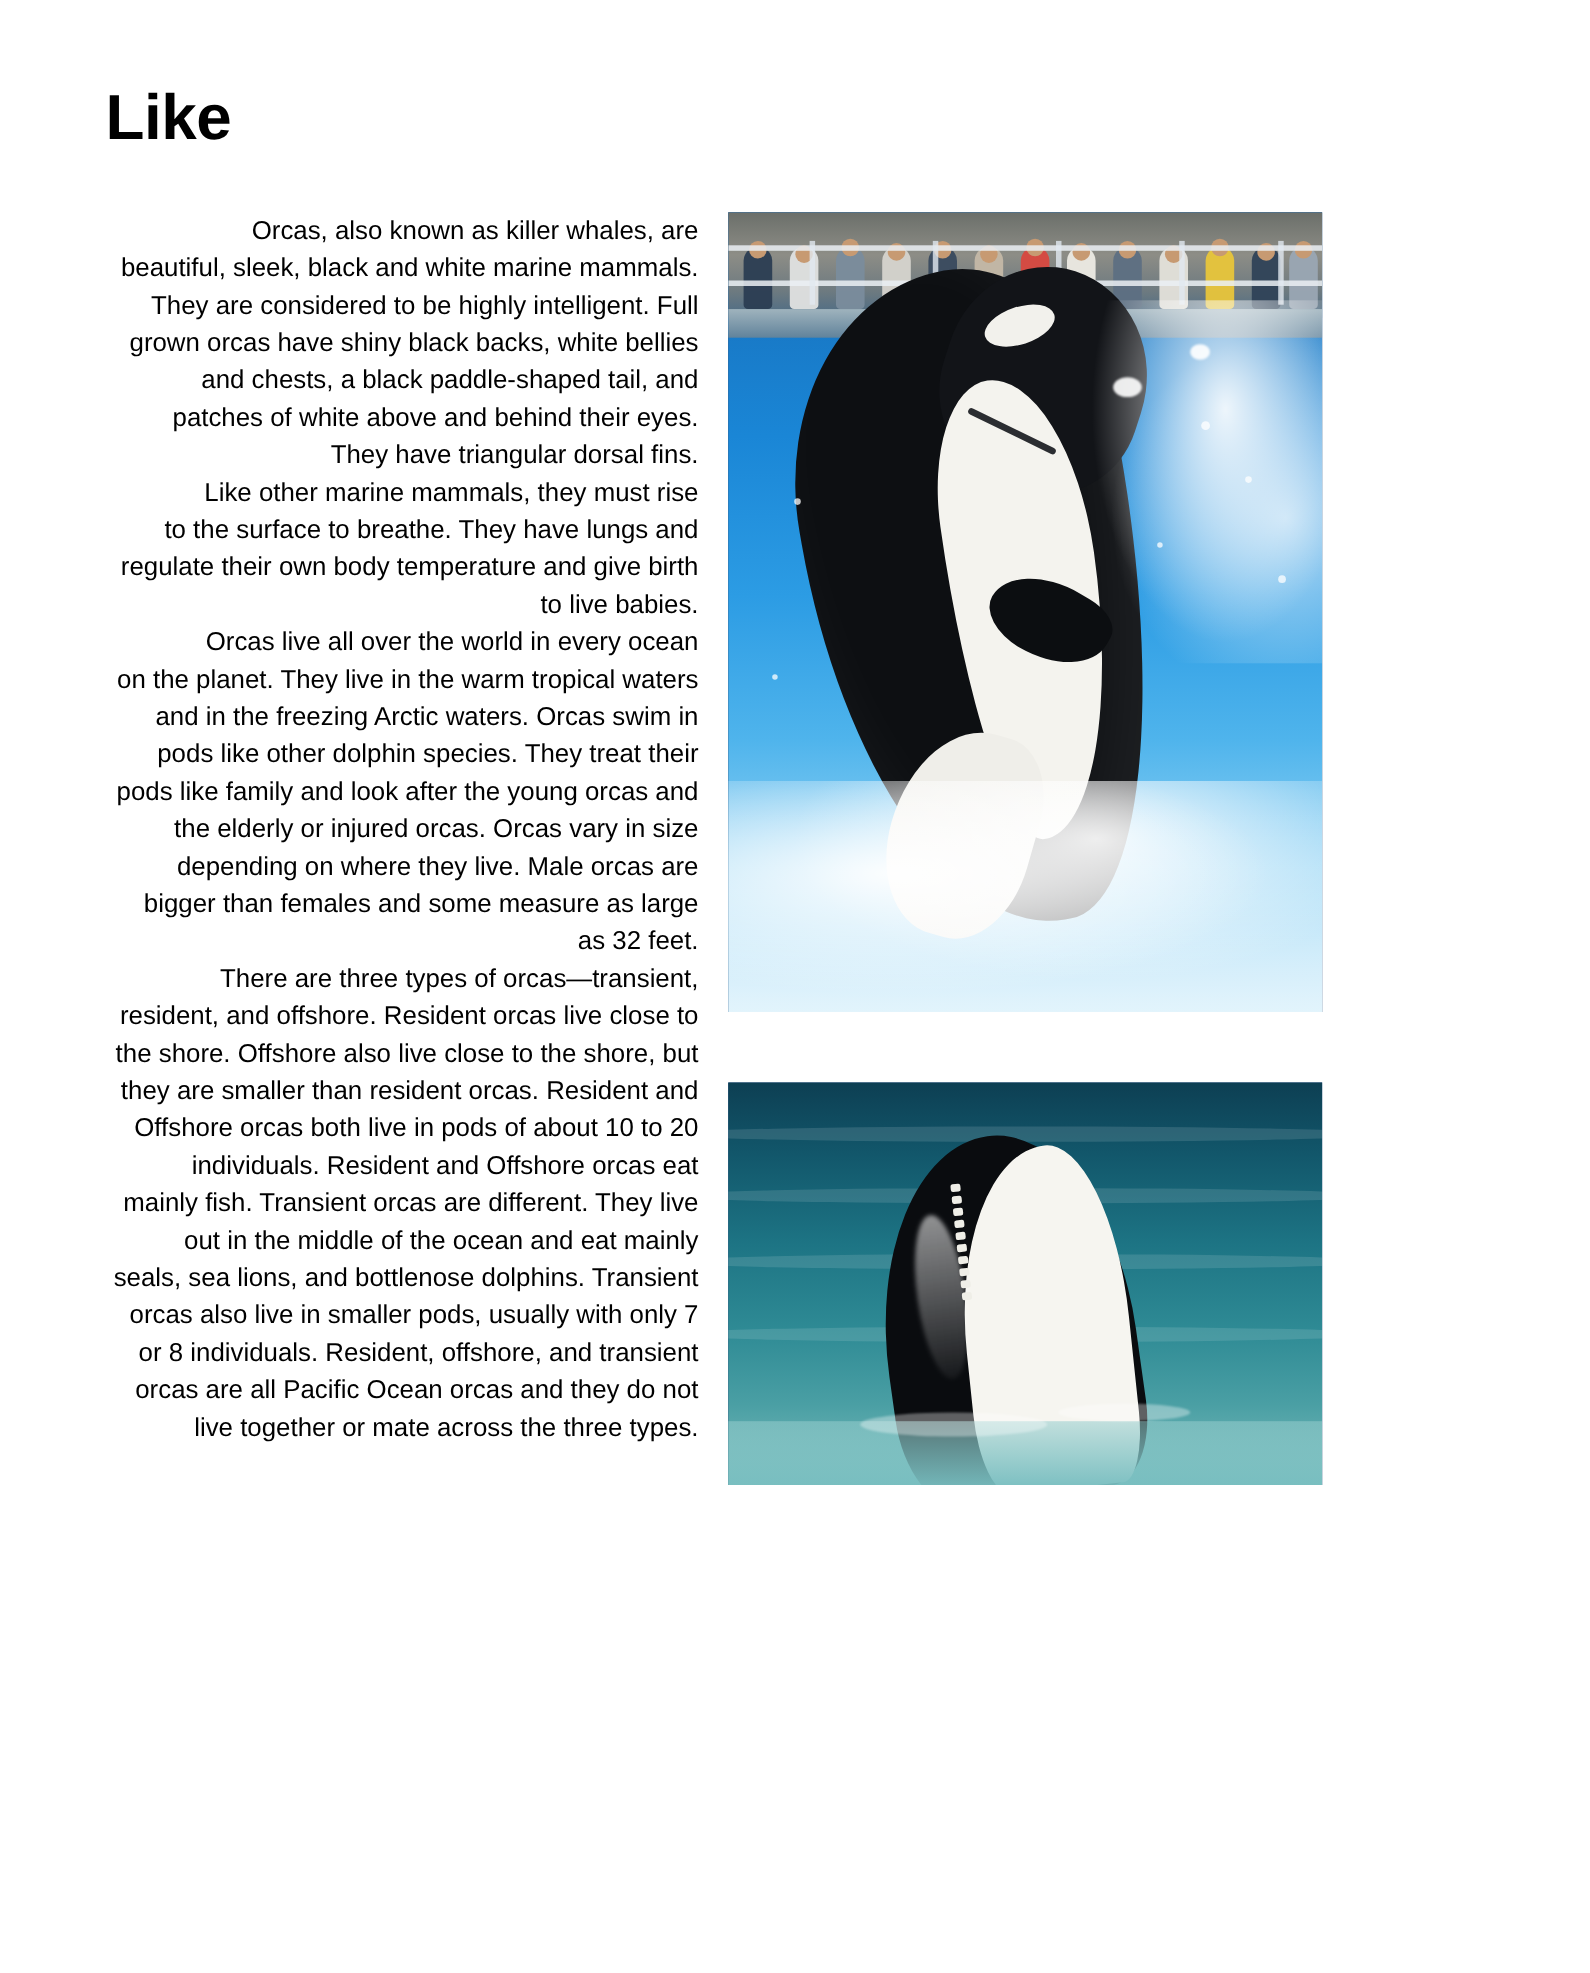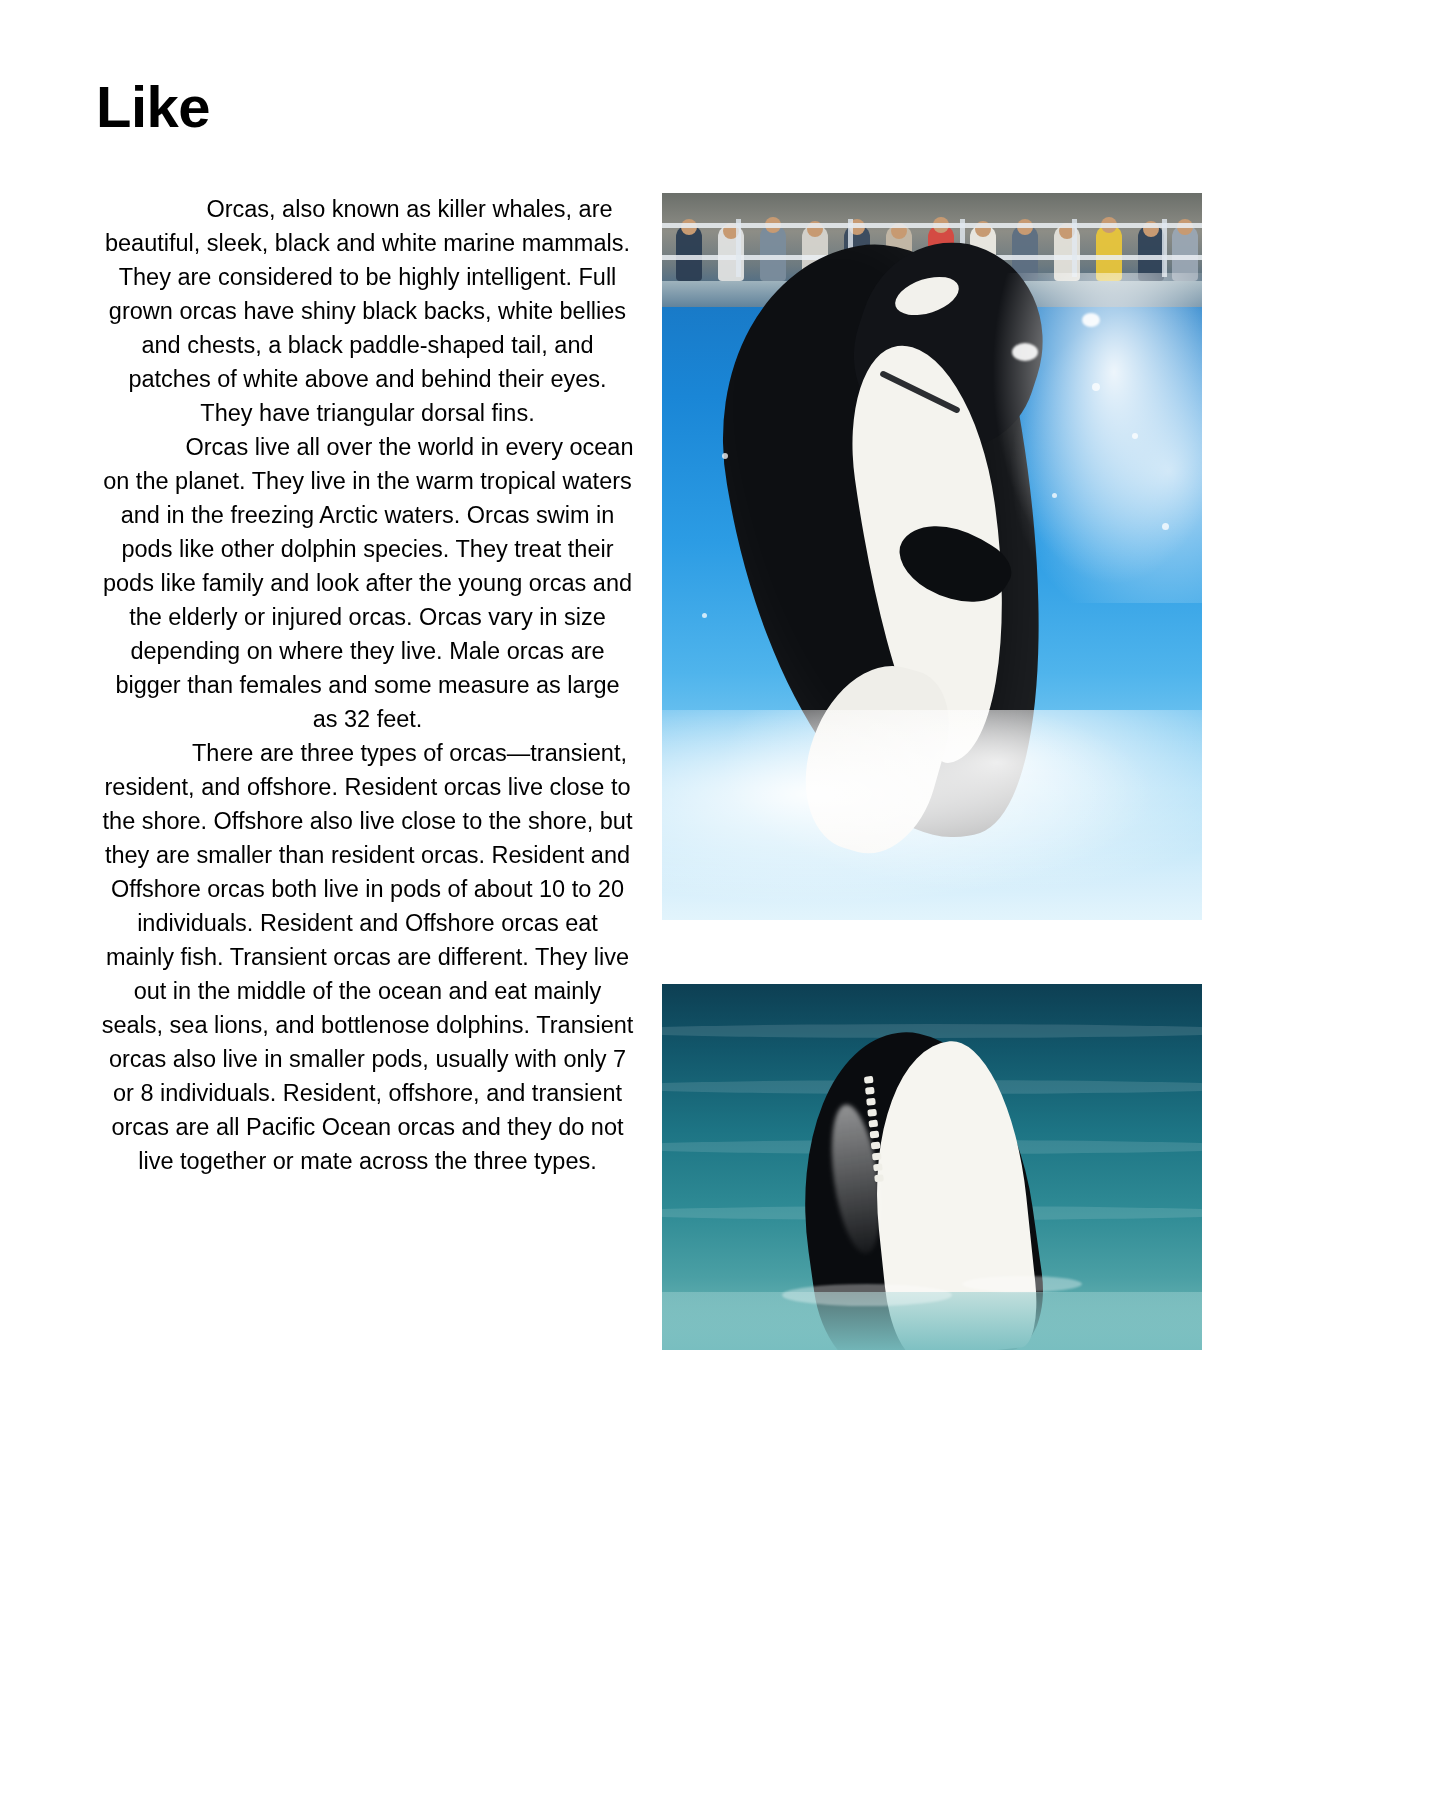--- a/index.html
+++ b/index.html
@@ -29,21 +29,21 @@
     letter-spacing: -0.5px;
     line-height: 1.1;
   }
   .body-column {
     position: absolute;
     left: 100px;
     top: 192px;
     width: 535px;
     font-size: 23.5px;
     line-height: 34px;
-    text-align: center;
+    text-align: right;
   }
   .body-column p {
     margin: 0;
     text-indent: 84px;
   }
   .figure {
     position: absolute;
     overflow: hidden;
     background: #0a3a6b;
   }
@@ -294,20 +294,21 @@
 </style>
 </head>
 <body>
 
 <div class="page">
 
   <h1 class="doc-title">Like</h1>
 
   <div class="body-column">
     <p>Orcas, also known as killer whales, are beautiful, sleek, black and white marine mammals. They are considered to be highly intelligent. Full grown orcas have shiny black backs, white bellies and chests, a black paddle-shaped tail, and patches of white above and behind their eyes. They have triangular dorsal fins.</p>
+    <p>Like other marine mammals, they must rise to the surface to breathe. They have lungs and regulate their own body temperature and give birth to live babies.</p>
     <p>Orcas live all over the world in every ocean on the planet. They live in the warm tropical waters and in the freezing Arctic waters. Orcas swim in pods like other dolphin species. They treat their pods like family and look after the young orcas and the elderly or injured orcas. Orcas vary in size depending on where they live. Male orcas are bigger than females and some measure as large as 32 feet.</p>
     <p>There are three types of orcas—transient, resident, and offshore. Resident orcas live close to the shore. Offshore also live close to the shore, but they are smaller than resident orcas. Resident and Offshore orcas both live in pods of about 10 to 20 individuals. Resident and Offshore orcas eat mainly fish.  Transient orcas are different. They live out in the middle of the ocean and eat mainly seals, sea lions, and bottlenose dolphins. Transient orcas also live in smaller pods, usually with only 7 or 8 individuals. Resident, offshore, and transient orcas are all Pacific Ocean orcas and they do not live together or mate across the three types.</p>
   </div>
 
   <div class="figure fig-top">
     <div class="fig-inner">
       <div class="pool-bg"></div>
 
       <div class="crowd">
         <div class="person" style="left:14px;  background:#2b3d52;"></div>

